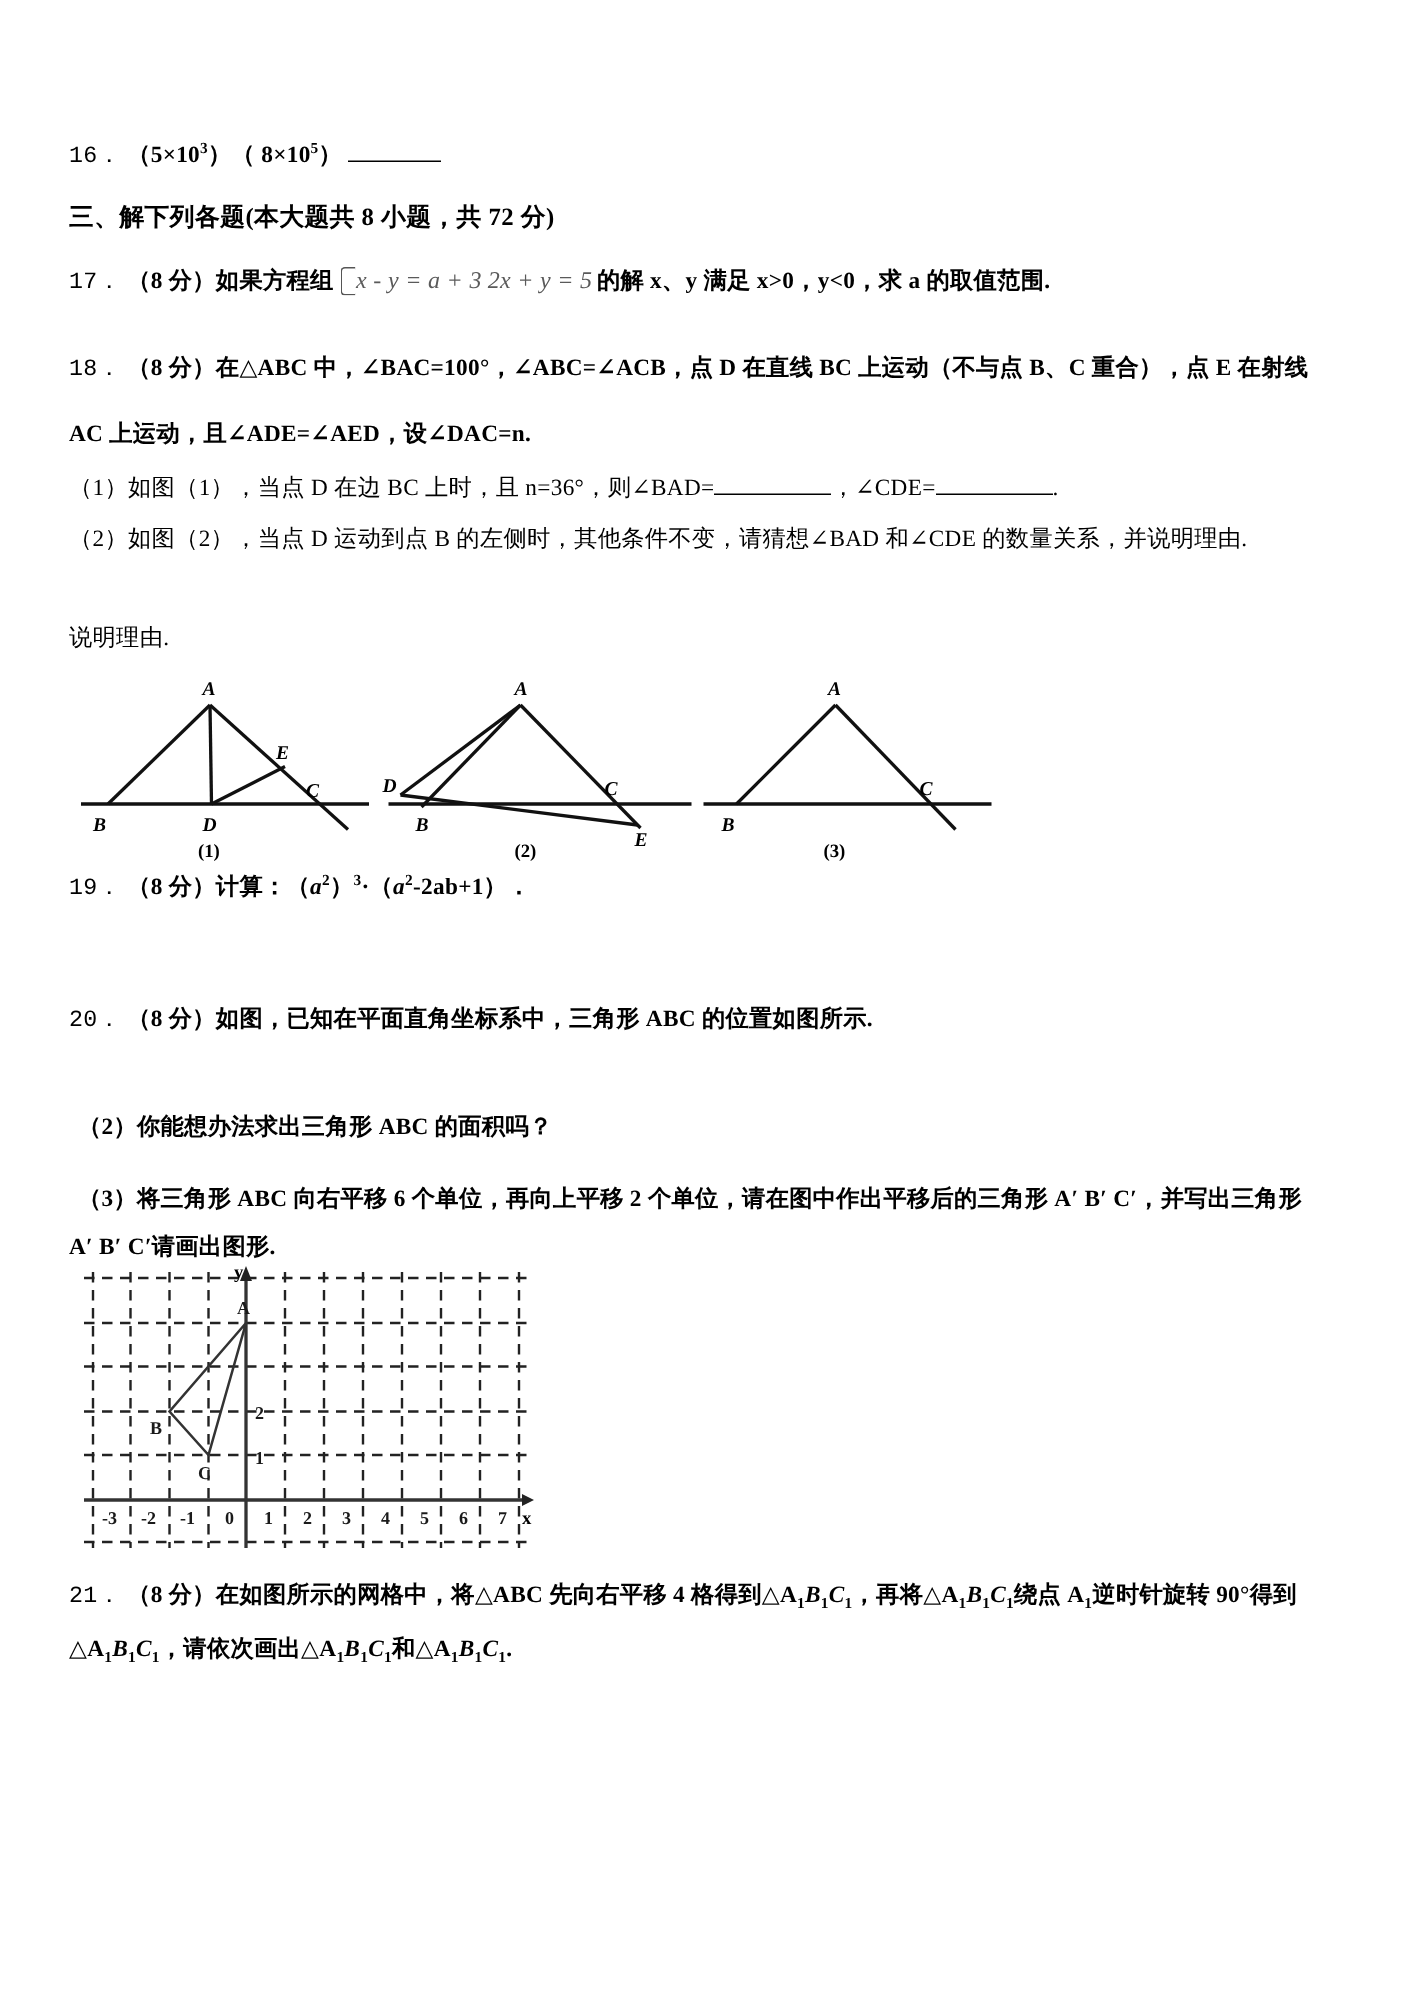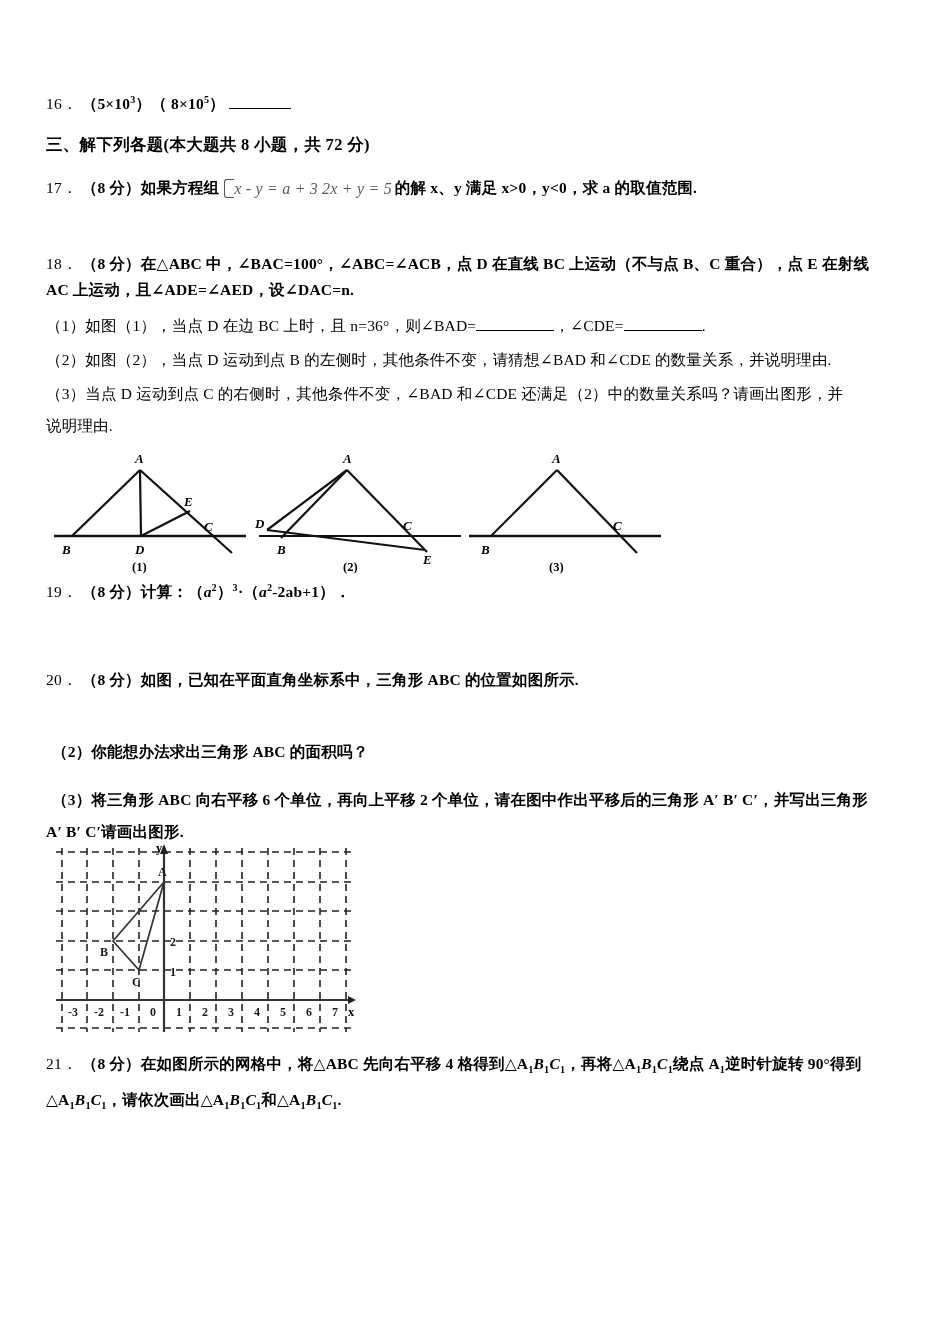--- a/index.html
+++ b/index.html
@@ -25,21 +25,21 @@
 
   
   .q-line {
     position: absolute;
     font-size: 15.5px;
     line-height: 1.5;
     letter-spacing: 0.2px;
     white-space: nowrap;
   }
   .q-num {
-    font-family: Liberation Serif, serif;
+    font-family: Liberation Mono, monospace;
     font-weight: 400;
   }
   .b { font-weight: 700; }
   .it { font-style: italic; }
   .bi { font-weight: 700; font-style: italic; }
   sup { font-size: 0.66em; vertical-align: super; line-height: 0; }
   sub { font-size: 0.66em; vertical-align: sub; line-height: 0; }
 
   .blank-u {
     display: inline-block;
@@ -127,33 +127,32 @@
     <span class="blank-u" style="width:62px; height:14px;"></span>
   </div>
 
   <div class="section-head" style="left:46px; top:134px;">三、解下列各题(本大题共 8 小题，共 72 分)</div>
 
   <div class="q-line" style="left:46px; top:176px;text-align:right;">
     <span class="q-num">17．</span>
     <span class="b">（8 分）</span><span class="b">如果方程组</span><span class="sys"><span class="sys-row it">x - y = a + 3</span><span class="sys-row r2 it">2x + y = 5</span></span><span class="b">的解 x、y 满足 x&gt;0，y&lt;0，求 a 的取值范围.</span>
   </div>
 
-  <div class="q-line" style="left:46px; top:252px;">
+  <div class="q-line" style="left:46px; top:234px;">
     <span class="q-num">18．</span>
     <span class="b">（8 分）</span><span class="b">在△ABC 中，∠BAC=100°，∠ABC=∠ACB，点 D 在直线 BC 上运动（不与点 B、C 重合），点 E 在射线</span>
   </div>
   <div class="q-line b" style="left:46px; top:278px;">AC 上运动，且∠ADE=∠AED，设∠DAC=n.</div>
 
   <div class="q-line" style="left:46px; top:314px;">
     <span>（1）如图（1），当点  D 在边 BC 上时，且 n=36°，则∠BAD=</span><span class="blank-u" style="width:78px;height:13px;"></span><span>，∠CDE=</span><span class="blank-u" style="width:78px;height:13px;"></span><span>.</span>
   </div>
 
   <div class="q-line" style="left:46px; top:348px;">（2）如图（2），当点  D 运动到点 B 的左侧时，其他条件不变，请猜想∠BAD 和∠CDE 的数量关系，并说明理由.</div>
 
-  <div class="q-line" style="left:46px; top:382px;">（3）当点 D 运动到点 C 的右侧时，其他条件不变，∠BAD 和∠CDE 还满足（2）中的数量关系吗？请画出图形，并</div>
   <div class="q-line" style="left:46px; top:414px;">说明理由.</div>
 
   <div class="fig-wrap" style="left:50px; top:448px;">
     <svg width="200" height="112" viewBox="0 0 200 112">
 
       <line class="gline" x1="4" y1="88" x2="196" y2="88" stroke-width="2.4"></line>
 
       <line class="gline" x1="22" y1="88" x2="90" y2="22" stroke-width="2.2"></line>
 
       <line class="gline" x1="90" y1="22" x2="182" y2="105" stroke-width="2.2"></line>

